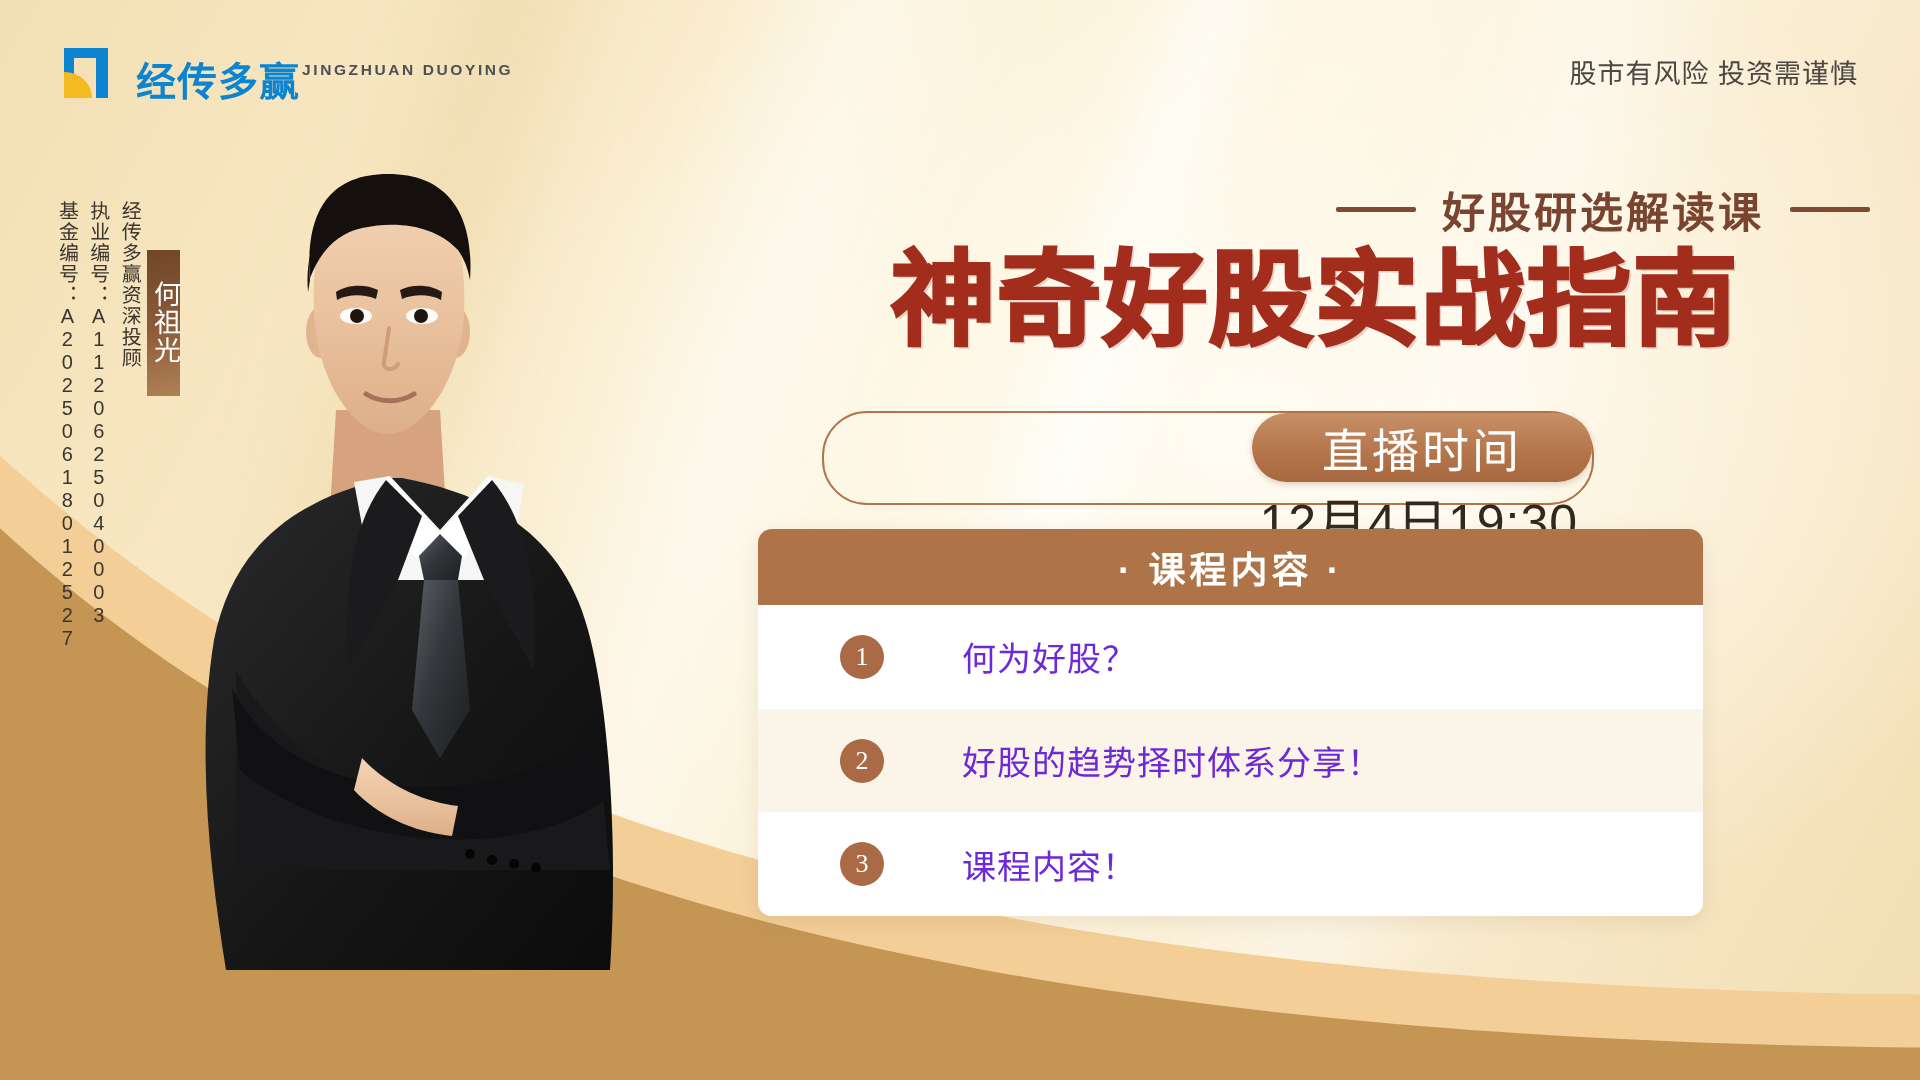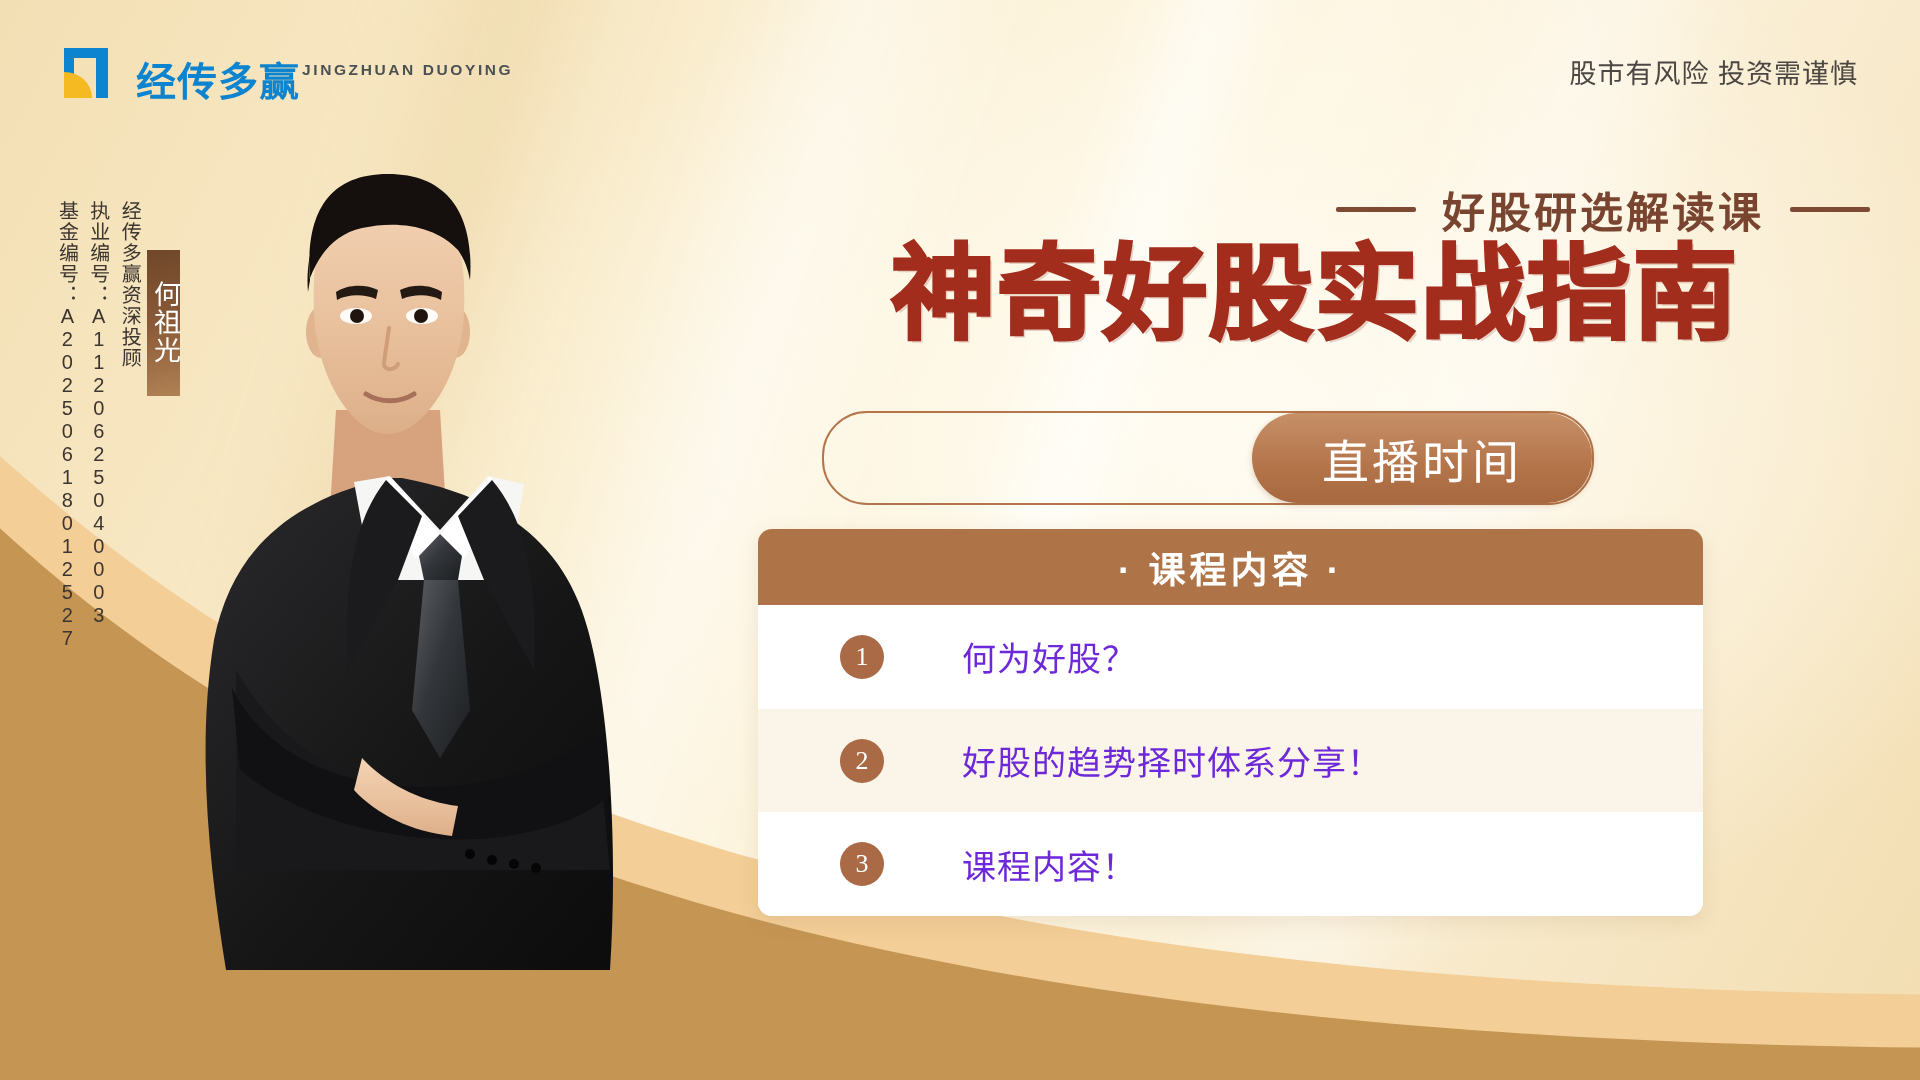--- a/index.html
+++ b/index.html
@@ -169,21 +169,21 @@
   }
   .subtitle-text {
     font-family: "Liberation Serif", "DejaVu Serif", serif;
     font-size: 43px;
     font-weight: 700;
     letter-spacing: 3px;
     color: #7a4530;
     white-space: nowrap;
   }
   .main-title {
-    margin-top: 0;
+    margin-top: 6px;
     text-align: center;
     font-size: 104px;
     font-weight: 900;
     letter-spacing: 2px;
     line-height: 1.08;
     color: #a32d1d;
     white-space: nowrap;
     text-shadow: 3px 3px 0 rgba(120,30,16,0.18);
     -webkit-text-stroke: 3px #a32d1d;
   }
@@ -393,20 +393,21 @@
     <div class="subtitle-row">
       <span class="sub-dash"></span>
       <span class="subtitle-text">好股研选解读课</span>
       <span class="sub-dash"></span>
     </div>
     <div class="main-title">神奇好股实战指南</div>
   </div>
 
   <div class="time-pill">
     <div class="time-label">直播时间</div>
+    <div class="time-value">12月4日19:30</div>
   </div>
 
   <div class="panel">
     <div class="panel-header">· 课程内容 ·</div>
     <div class="panel-body">
       <div class="item-row">
         <div class="item-num">1</div>
         <div class="item-text">何为好股？</div>
       </div>
       <div class="item-row alt">

